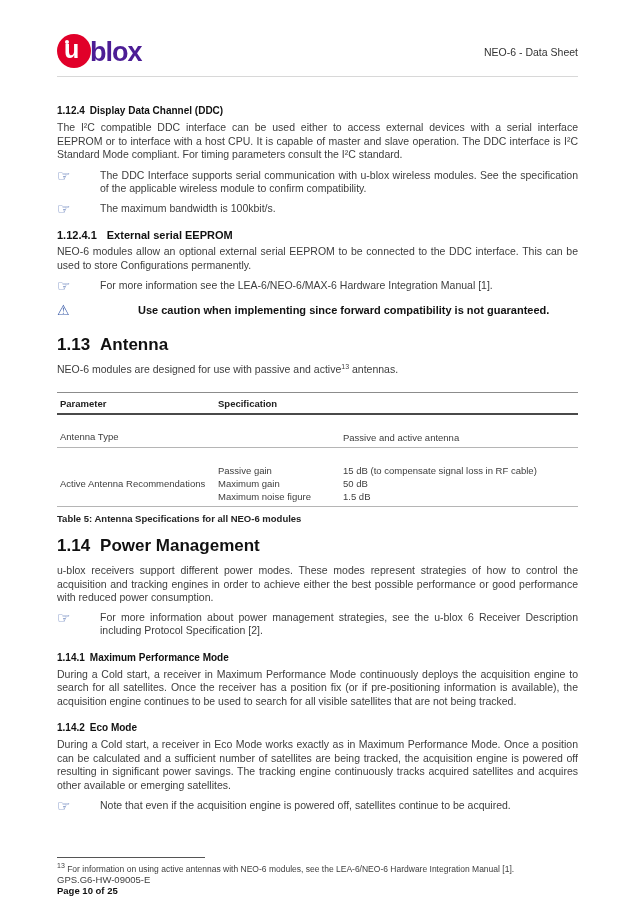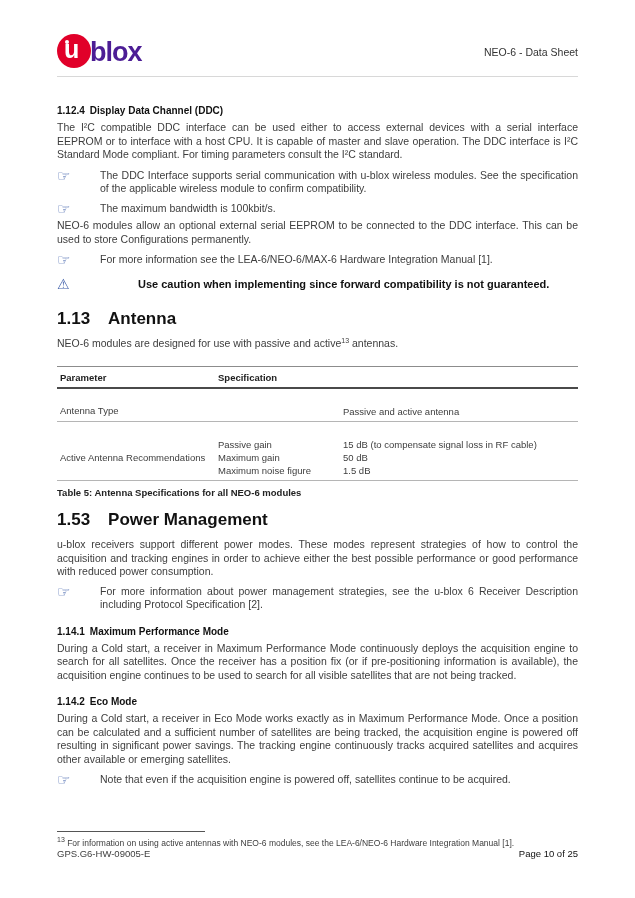--- a/index.html
+++ b/index.html
@@ -14,21 +14,21 @@
   .hdr { display:flex; justify-content:space-between; align-items:center;
          padding-bottom:8px; border-bottom:1px solid #d8d8d8; }
   .logo { display:flex; align-items:center; height:34px; }
   .logo-circle { width:34px; height:34px; border-radius:50%; background:#e10029; position:relative; flex:0 0 auto; }
   .logo-u { position:absolute; left:7px; top:1px; color:#fff; font-weight:bold; font-size:25px; }
   .logo-dot { position:absolute; left:8px; top:6px; width:4px; height:4px; border-radius:50%; background:#fff; }
   .logo-rest { font-weight:bold; font-size:27px; color:#4c1d95; letter-spacing:-1px; margin-left:-1px; margin-top:2px; }
   .doc-title { font-size:10.5px; color:#333; align-self:flex-start; margin-top:12px; }
   
   .h2 { font-size:17px; font-weight:bold; color:#111; }
-  .h2 .num { margin-right:18px; }
+  .h2 .num { margin-right:10px; }
   .h3 { font-size:10px; font-weight:bold; color:#111; }
   .h3 .num { margin-right:5px; }
   .h4 { font-size:11px; font-weight:bold; color:#111; }
   .h4 .num { margin-right:10px; }
   
   .para { font-size:10.5px; line-height:13.5px; text-align:justify; color:#3d3d3d; }
   .note { display:flex; align-items:flex-start; }
   .note-icon { flex:0 0 43px; color:#3b5ca8; font-size:15px; line-height:13px; }
   .note-text { flex:1; font-size:10.5px; line-height:13.5px; text-align:justify; color:#3d3d3d; }
   .warn-icon { flex:0 0 43px; color:#3b5ca8; font-size:14px; line-height:14px; }
@@ -39,22 +39,22 @@
                border-top:1px solid #8c8c8c; }
   table.spec th { text-align:left; font-weight:bold; color:#222; padding:5px 0 4px 3px;
                   border-bottom:2px solid #4a4a4a; font-size:9.5px; }
   table.spec td { padding:16px 0 3px 3px; vertical-align:top; border-bottom:1px solid #b5b5b5; }
   td.mid-cell, td.val-cell { line-height:13px; }
   .vcenter { vertical-align:middle !important; }
   .tbl-caption { font-size:9.5px; font-weight:bold; color:#222; }
   
   .fn-sep { width:148px; border-top:1px solid #555; }
   .footnote { font-size:8.5px; color:#3d3d3d; }
-  .ftr { display:flex; justify-content:space-between; font-size:9.5px; color:#3d3d3d; }
-  .ftr-right { font-weight:normal; color:#111; }
+  .ftr { display:flex; justify-content:space-between; font-size:9.5px; color:#3d3d3d;flex-direction:column; }
+  .ftr-right { font-weight:bold; color:#111; }
   
   .mt-28{margin-top:28px}.mt-18{margin-top:18px}.mt-16{margin-top:16px}
   .mt-14{margin-top:14px}.mt-12{margin-top:12px}.mt-10{margin-top:10px}
   .mt-8{margin-top:8px}.mt-7{margin-top:7px}.mt-6{margin-top:6px}
   .mt-5{margin-top:5px}.mt-4{margin-top:4px}
   .mt-auto{margin-top:auto}
   .mt-44{margin-top:44px}
 </style>
 </head>
 <body>
@@ -79,20 +79,23 @@
 
   <div class="note mt-7">
     <span class="note-icon">☞</span>
     <span class="note-text">The DDC Interface supports serial communication with u-blox wireless modules. See the specification of the applicable wireless module to confirm compatibility.</span>
   </div>
   <div class="note mt-6">
     <span class="note-icon">☞</span>
     <span class="note-text">The maximum bandwidth is 100kbit/s.</span>
   </div>
 
+  <div class="h4 mt-14">
+    <span class="num">1.12.4.1</span><span>External serial EEPROM</span>
+  </div>
   <div class="para mt-4">NEO-6 modules allow an optional external serial EEPROM to be connected to the DDC interface. This can be used to store Configurations permanently.</div>
 
   <div class="note mt-7">
     <span class="note-icon">☞</span>
     <span class="note-text">For more information see the LEA-6/NEO-6/MAX-6 Hardware Integration Manual [1].</span>
   </div>
   <div class="note mt-10">
     <span class="warn-icon">⚠</span>
     <span class="warn-text">Use caution when implementing since forward compatibility is not guaranteed.</span>
   </div>
@@ -129,21 +132,21 @@
         <div>15 dB (to compensate signal loss in RF cable)</div>
         <div>50 dB</div>
         <div>1.5 dB</div>
       </td>
     </tr>
   </tbody>
     </table>
   <div class="tbl-caption mt-6">Table 5: Antenna Specifications for all NEO-6 modules</div>
 
   <div class="h2 mt-12">
-    <span class="num">1.53</span><span>Power Management</span>
+    <span class="num">1.14</span><span>Power Management</span>
   </div>
   <div class="para mt-8">u-blox receivers support different power modes. These modes represent strategies of how to control the acquisition and tracking engines in order to achieve either the best possible performance or good performance with reduced power consumption.</div>
   <div class="note mt-6">
     <span class="note-icon">☞</span>
     <span class="note-text">For more information about power management strategies, see the u-blox 6 Receiver Description including Protocol Specification [2].</span>
   </div>
 
   <div class="h3 mt-14">
     <span class="num">1.14.1</span><span>Maximum Performance Mode</span>
   </div>

